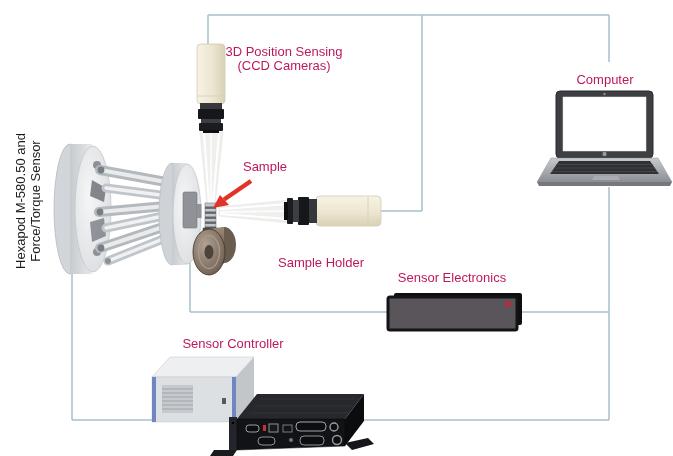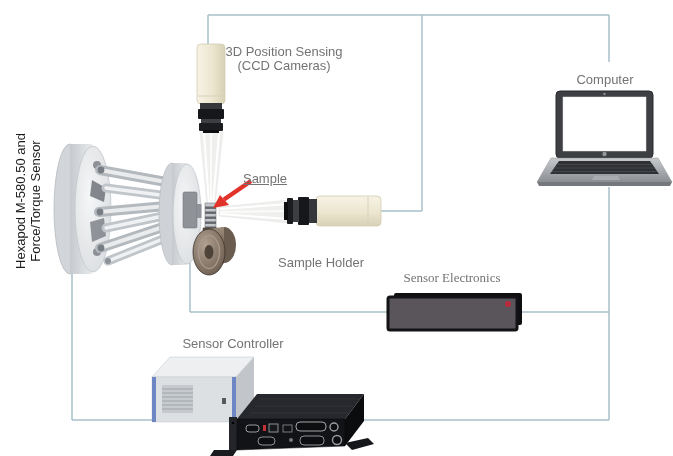--- a/index.html
+++ b/index.html
@@ -2,21 +2,21 @@
 <html><head>
 <meta charset="utf-8">
 <style>
   html,body{margin:0;padding:0;background:#fff;}
   .canvas{
     position:relative;width:673px;height:456px;background:#ffffff;overflow:hidden;
     font-family:"Liberation Sans",sans-serif;
   }
   .canvas svg{position:absolute;left:0;top:0;}
   .lbl{
-    position:absolute;font-size:13px;line-height:14px;color:#737373;
+    position:absolute;font-size:13px;line-height:14px;color:#be185d;
     white-space:nowrap;transform:translateX(-50%);text-align:center;
   }
   .lbl span{display:block;}
   .lbl-rot{
     position:absolute;left:-67px;top:186px;width:190px;height:30px;
     font-size:13px;line-height:15px;color:#1b1b1b;text-align:center;
     transform:rotate(-90deg);transform-origin:50% 50%;white-space:nowrap;
   }
   .lbl-rot span{display:block;}
 </style>
@@ -240,21 +240,21 @@
   <span>Force/Torque Sensor</span>
 </div>
 
 <div class="lbl" style="left:284px;top:45px;">
   <span>3D Position Sensing</span>
   <span>(CCD Cameras)</span>
 </div>
 
 <div class="lbl" style="left:605px;top:73px;">Computer</div>
 
-<div class="lbl" style="left:265px;top:172px;text-decoration:underline;">Sample</div>
+<div class="lbl" style="left:265px;top:160px;">Sample</div>
 
 <div class="lbl" style="left:281px;top:256px;margin-left:40px;">Sample Holder</div>
 
-<div class="lbl" style="left:452px;top:271px;font-family:Liberation Serif, serif;">Sensor Electronics</div>
+<div class="lbl" style="left:452px;top:271px;">Sensor Electronics</div>
 
 <div class="lbl" style="left:233px;top:337px;">Sensor Controller</div>
 
 </div>
 
 </body></html>

